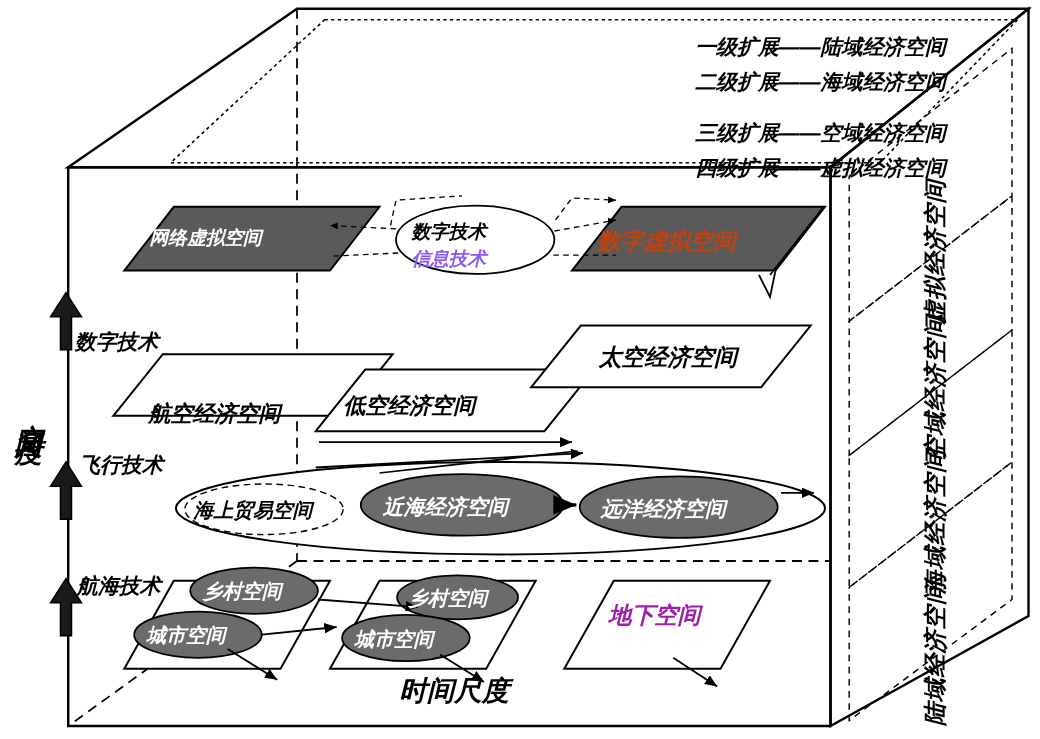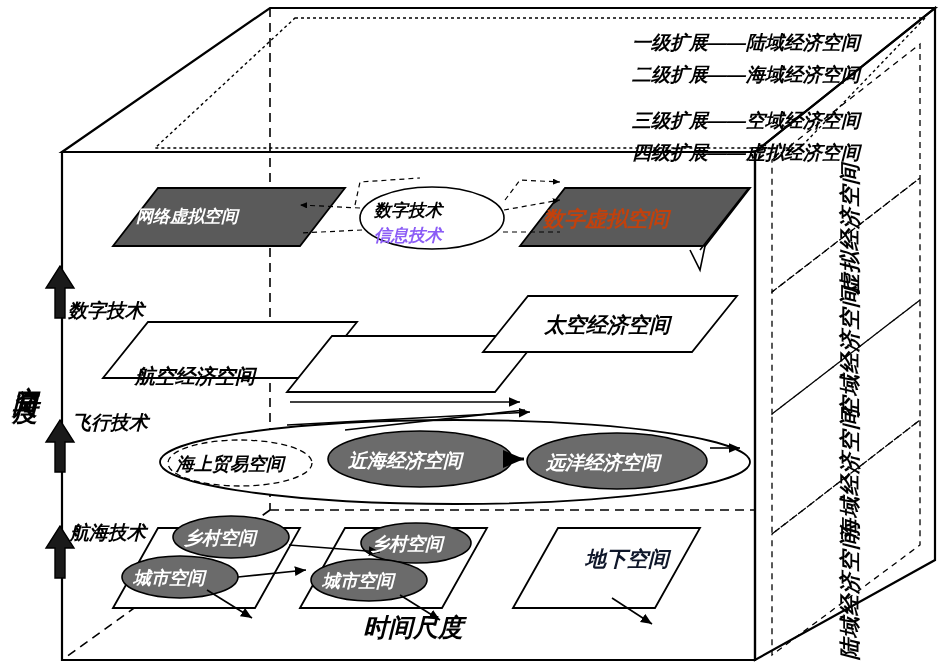--- a/index.html
+++ b/index.html
@@ -125,31 +125,32 @@
   <div class="lbl rot" style="left:775px;top:338px;width:150px;text-align:center;">空域经济空间</div>
   <div class="lbl rot" style="left:775px;top:460px;width:150px;text-align:center;">海域经济空间</div>
   <div class="lbl rot" style="left:775px;top:580px;width:150px;text-align:center;">陆域经济空间</div>
 
   <div class="lbl italic" style="left:136px;top:205px;font-size:17px;color:#fff;">网络虚拟空间</div>
   <div class="lbl italic" style="left:543px;top:205px;font-size:21px;color:#c2410c;">数字虚拟空间</div>
   <div class="lbl italic" style="left:374px;top:199px;font-size:17px;color:#000;">数字技术</div>
   <div class="lbl italic" style="left:374px;top:224px;font-size:17px;color:#8b5cf6;">信息技术</div>
 
   <div class="lbl italic" style="left:135px;top:363px;font-size:20px;">航空经济空间</div>
+  <div class="lbl italic" style="left:312px;top:355px;font-size:20px;">低空经济空间</div>
   <div class="lbl italic" style="left:544px;top:311px;font-size:21px;">太空经济空间</div>
 
   <div class="lbl italic" style="left:176px;top:452px;font-size:18px;color:#000;">海上贸易空间</div>
   <div class="lbl italic" style="left:348px;top:448px;font-size:19px;color:#fff;">近海经济空间</div>
   <div class="lbl italic" style="left:546px;top:450px;font-size:19px;color:#fff;font-family:Liberation Serif, serif;">远洋经济空间</div>
 
   <div class="lbl italic" style="left:184px;top:526px;font-size:18px;color:#fff;">乡村空间</div>
   <div class="lbl italic" style="left:133px;top:566px;font-size:18px;color:#fff;">城市空间</div>
   <div class="lbl italic" style="left:371px;top:532px;font-size:18px;color:#fff;">乡村空间</div>
   <div class="lbl italic" style="left:322px;top:569px;font-size:18px;color:#fff;">城市空间</div>
-  <div class="lbl italic" style="left:585px;top:545px;font-size:21px;color:#0f172a;">地下空间</div>
+  <div class="lbl italic" style="left:553px;top:545px;font-size:21px;color:#a21caf;">地下空间</div>
 
   <div class="lbl axis-text" style="left:68px;top:298px;">数字技术</div>
   <div class="lbl axis-text" style="left:72px;top:410px;">飞行技术</div>
   <div class="lbl axis-text" style="left:70px;top:520px;">航海技术</div>
 
   <div class="lbl bigleft" style="left:8px;top:360px;width:34px;">
     <span style="writing-mode:vertical-rl;text-orientation:upright;letter-spacing:4px;">空间尺度</span>
   </div>
 
   <div class="lbl bottom-title" style="left:363px;top:611px;">时间尺度</div>

